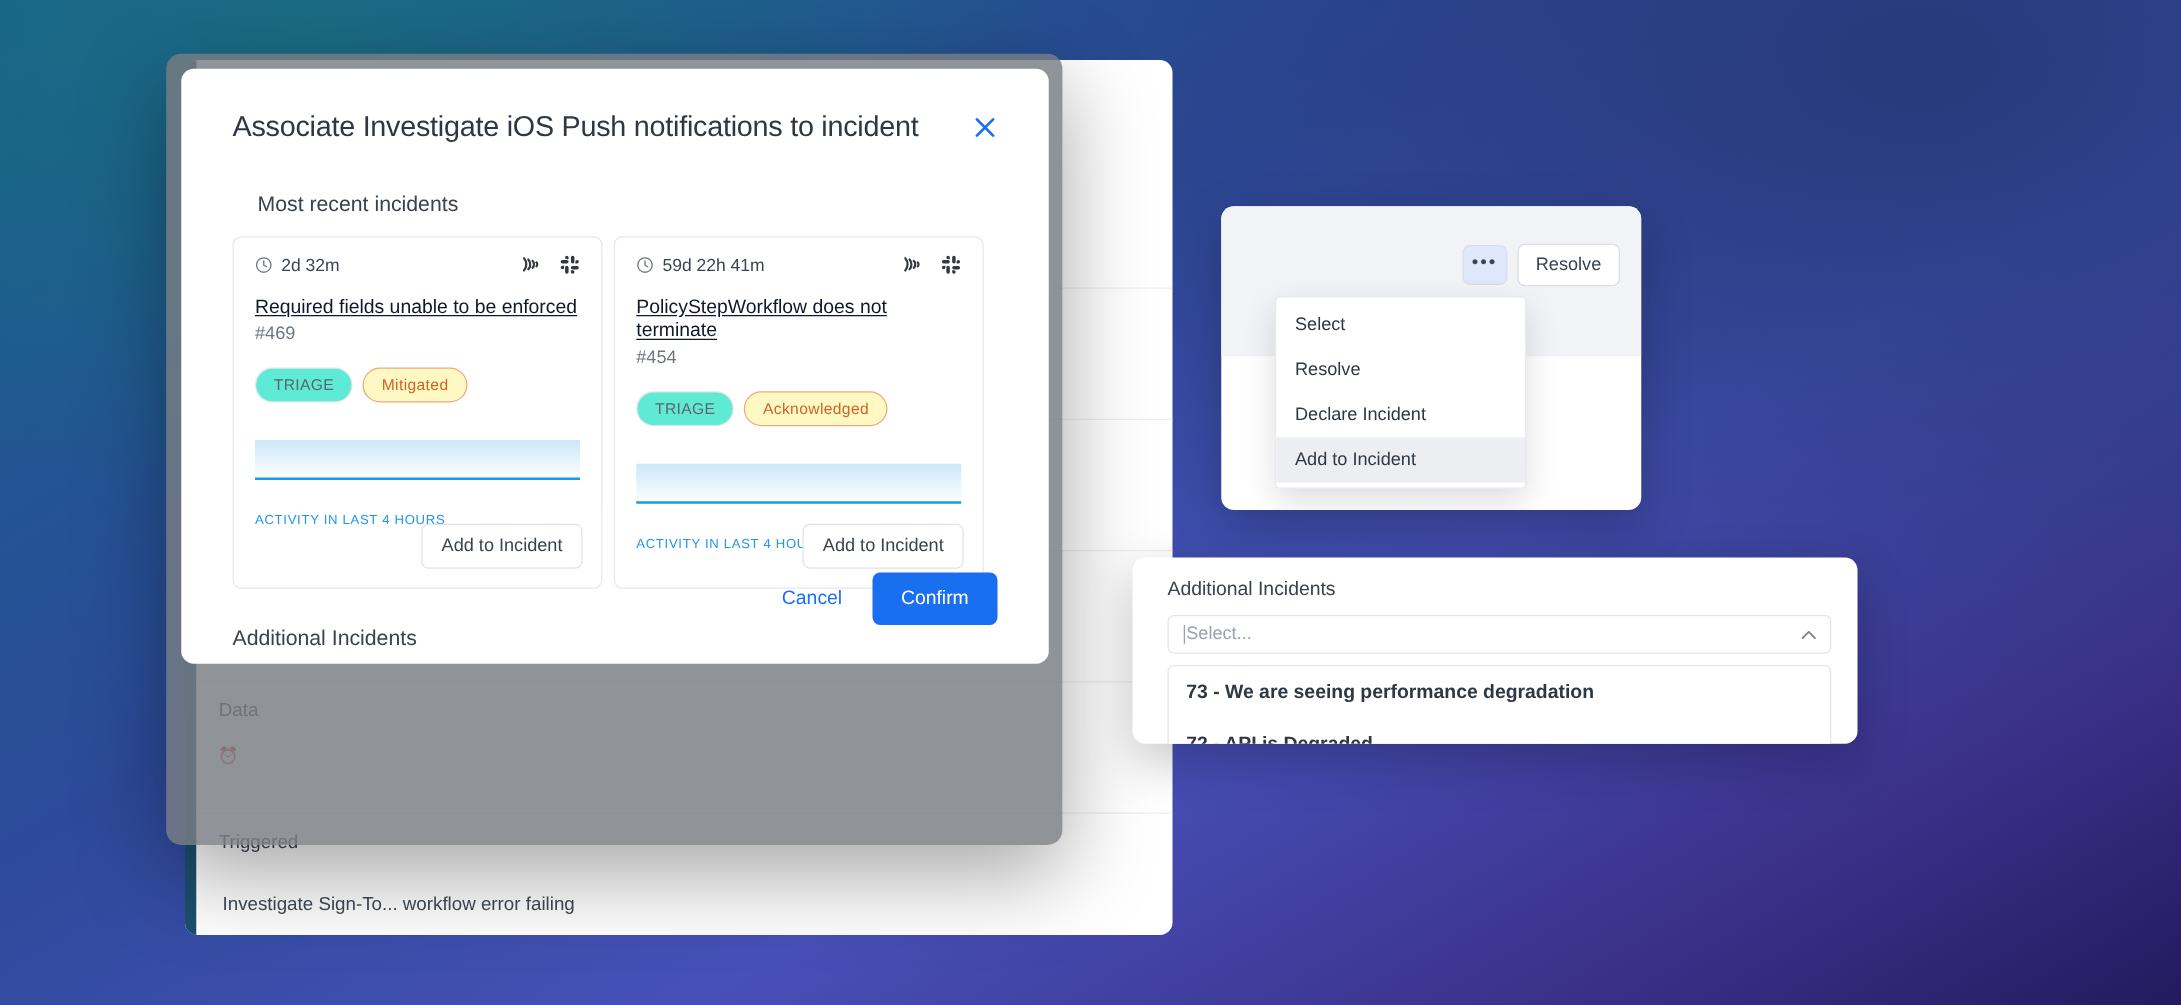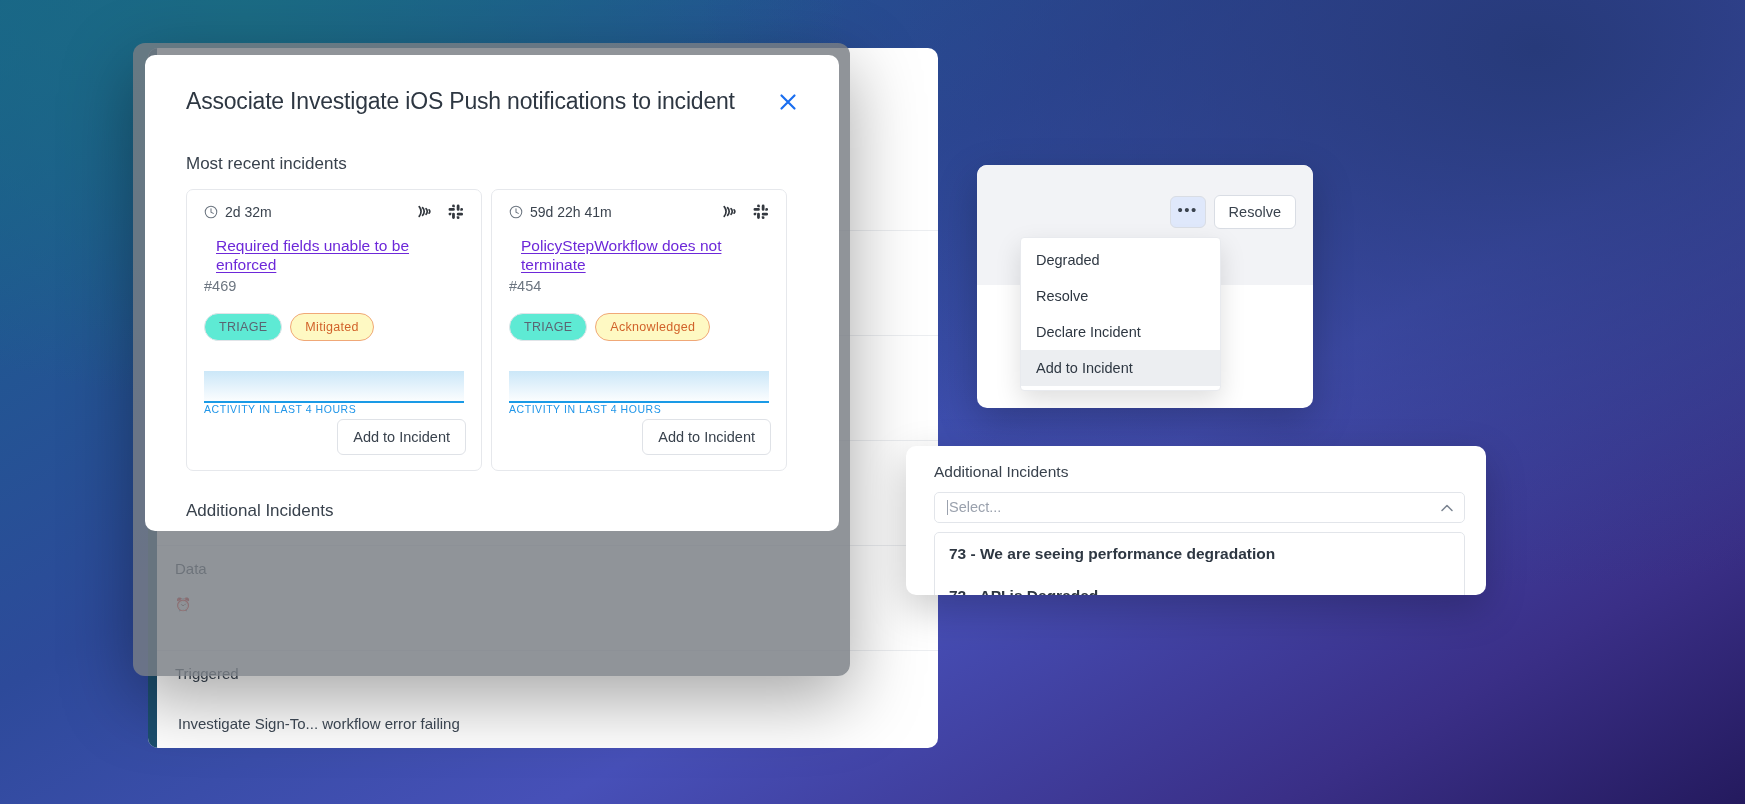--- a/index.html
+++ b/index.html
@@ -111,20 +111,21 @@
     cursor: pointer;
     background: none;
     border: none;
   }
   .close-btn svg { display: block; }
 
   .section-label {
     margin-top: 38px;
     font-size: 17px;
     color: #39424d;
+    margin-left: 20px;
   }
 
   .cards {
     display: flex;
     gap: 9px;
     margin-top: 15px;
   }
   .card {
     width: 296px;
     border: 1px solid #e6e8ec;
@@ -157,26 +158,25 @@
     padding: 0;
     cursor: pointer;
     display: flex;
     align-items: center;
     color: #33383f;
   }
   .card-link {
     display: block;
     margin-top: 16px;
     font-size: 15.5px;
-    color: #6d28d9;
+    color: #0f172a;
     text-decoration: underline;
     text-underline-offset: 2px;
     cursor: pointer;
     line-height: 1.25;
-    margin-left: 12px;
   }
   .card-num {
     margin-top: 4px;
     font-size: 14.5px;
     color: #6d7681;
   }
   .badges {
     display: flex;
     gap: 8px;
     margin-top: 19px;
@@ -198,21 +198,21 @@
     border: 1px solid #f0a877;
     color: #d1622a;
   }
   .spark-wrap { margin-top: 30px; }
   .spark {
     height: 32px;
     background: linear-gradient(180deg, #cbe7f8 0%, #eef7fd 72%, #fbfdfe 100%);
     border-bottom: 2.5px solid #1a9ae6;
   }
   .spark-label {
-    margin-top: 0;
+    margin-top: 26px;
     font-size: 10.5px;
     letter-spacing: 0.55px;
     color: #2196e8;
   }
   .card-action {
     position: absolute;
     right: 15px;
     bottom: 15px;
   }
   .btn-outline {
@@ -580,33 +580,37 @@
       <div class="select-box">
         <span class="select-placeholder">Select...</span>
         <span class="select-div"></span>
         <span class="select-caret">
           <svg width="13" height="9" viewBox="0 0 13 9" aria-hidden="true">
             <path d="M1 1.5 L6.5 7 L12 1.5" fill="none" stroke="#7b8491" stroke-width="1.6" stroke-linecap="round" stroke-linejoin="round"></path>
           </svg>
         </span>
       </div>
 
+      <div class="modal-footer">
+        <button class="btn-text">Cancel</button>
+        <button class="btn-primary">Confirm</button>
+      </div>
 
     </div>
   </div>
 
   <div class="panel-menu">
     <div class="pm-top">
       <div class="pm-actions">
         <button class="dots-btn">•••</button>
         <button class="resolve-btn">Resolve</button>
       </div>
     </div>
     <div class="menu">
-      <div class="menu-item">Degraded</div>
+      <div class="menu-item">Select</div>
       <div class="menu-item">Resolve</div>
       <div class="menu-item">Declare Incident</div>
       <div class="menu-item active">Add to Incident</div>
     </div>
   </div>
 
   <div class="panel-select">
     <div class="ps-label">Additional Incidents</div>
     <div class="ps-input">
       <span class="ph">Select...</span>

